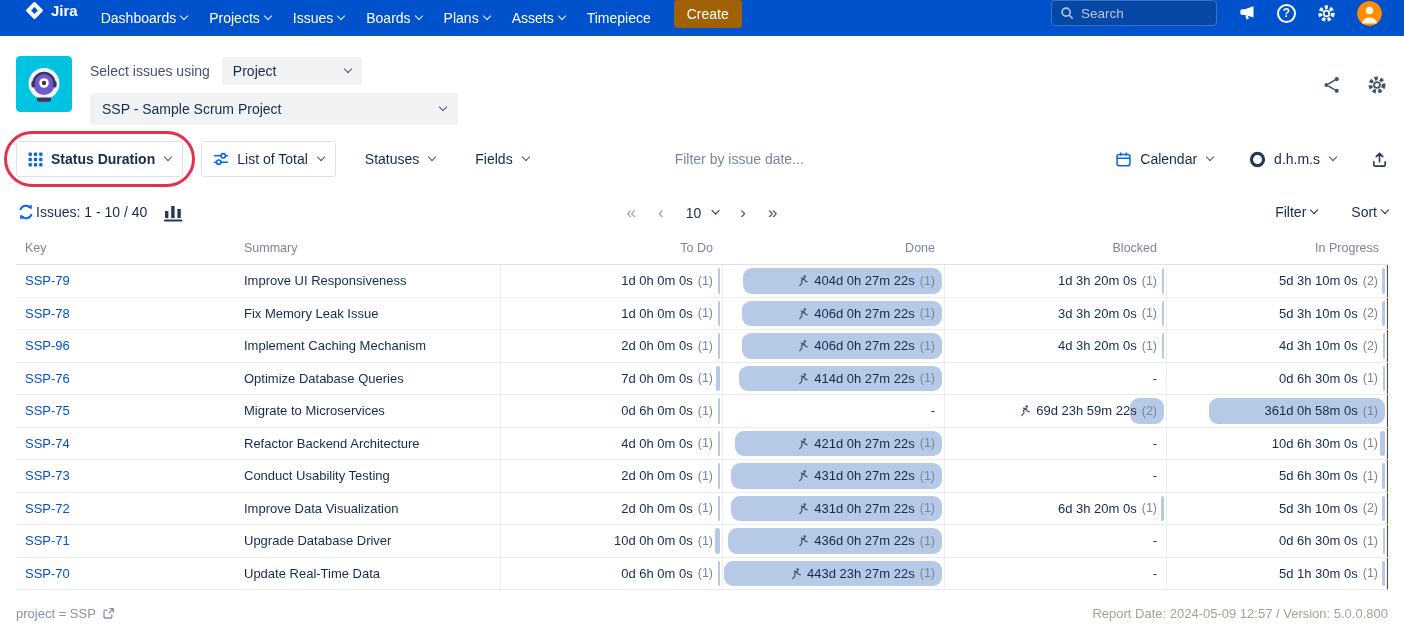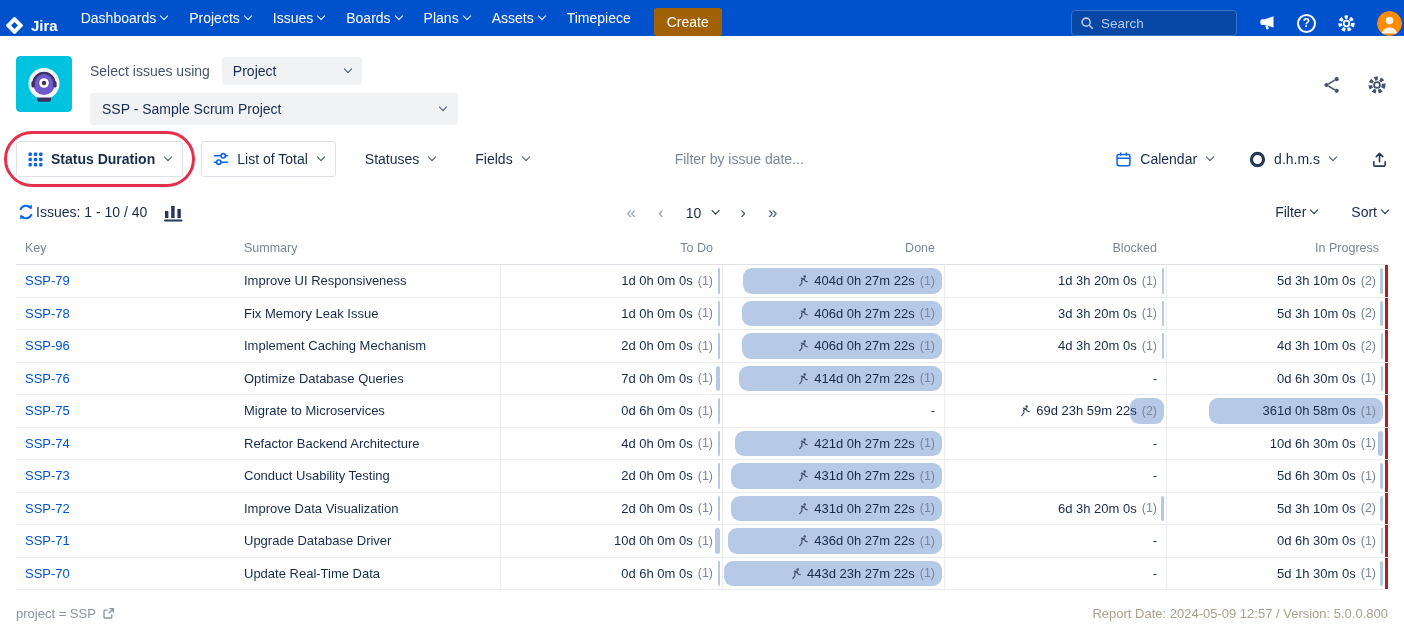--- a/index.html
+++ b/index.html
@@ -8,27 +8,27 @@
     width:1404px; height:624px; overflow:hidden;
     font-family:"Liberation Sans","DejaVu Sans",sans-serif;
     background:#fff; color:#172B4D;
   }
   .chev {
     display:inline-block; width:6px; height:6px;
     border-style:solid; border-color:currentColor; border-width:0 1.6px 1.6px 0;
     transform:rotate(45deg); margin-left:5px; position:relative; top:-2px;
   }
   
-  .topnav { height:36px; background:#0052CC; display:flex; align-items:flex-end; padding:0 2px; color:#fff; }
+  .topnav { height:36px; background:#0052CC; display:flex; align-items:flex-start; padding:0 22px; color:#fff; }
   .logo { display:flex; align-items:center; gap:6px; padding:0 12px 0 2px; font-size:15px; font-weight:700; cursor:pointer; }
   .nav-items { display:flex; align-items:center; }
   .nav-item { display:flex; align-items:center; padding:0 11px; height:36px; font-size:14px; cursor:pointer; white-space:nowrap; }
   .nav-item .chev { opacity:.95; }
   .create-btn { background:#a16207; color:#fff; border:none; border-radius:3px; font-size:14px; font-family:inherit; padding:6px 13px; margin-left:12px; cursor:pointer; }
-  .topnav-right { margin-left:auto; display:flex; align-items:center; gap:20px;margin-top:40px; }
+  .topnav-right { margin-left:auto; display:flex; align-items:center; gap:20px; }
   .search-box { display:flex; align-items:center; gap:7px; width:166px; height:26px; background:#0747A6; border:1px solid #3B72C8; border-radius:4px; padding:0 8px; cursor:text; }
   .search-ph { color:#B7C9E8; font-size:13.5px; }
   .help-icon { width:19px; height:19px; border:2px solid #fff; border-radius:50%; display:flex; align-items:center; justify-content:center; font-size:12px; font-weight:700; cursor:pointer; }
   .icon-btn { display:flex; align-items:center; cursor:pointer; }
   .avatar { width:25px; height:25px; border-radius:50%; overflow:hidden; cursor:pointer; }
   
   .content { padding:0 16px; }
   .header-row { display:flex; align-items:flex-start; margin-top:20px; }
   .app-logo { width:56px; height:56px; flex:0 0 auto; border-radius:4px; overflow:hidden; }
   .header-controls { margin-left:18px; display:flex; flex-direction:column; gap:7px; }
@@ -65,21 +65,21 @@
   
   .table { margin-top:14px; }
   .thead, .trow { display:grid; grid-template-columns:219px 265px 1fr 1fr 1fr 1fr; }
   .thead { padding-bottom:9px; border-bottom:1px solid #DFE1E6; }
   .th { font-size:12.5px; color:#7A869A; padding:0 9px; cursor:pointer; }
   .th.num { text-align:right; }
   .trow { height:32.5px; border-bottom:1px solid #EBECF0; }
   .td { display:flex; align-items:center; font-size:13px; padding:0 9px; color:#172B4D; }
   .td-key a { color:#0052CC; text-decoration:none; }
   .td.num { justify-content:flex-end; position:relative; border-left:1px solid #EBECF0; padding:0; }
-  .td.num:last-child { border-right:3px solid #b91c1c; }
+  .td.num:last-child { border-right:1px solid #b91c1c; }
   .bar { position:absolute; right:2px; top:3px; bottom:3px; background:#B6C9E7; border-radius:9px; z-index:0; min-width:2px; }
   .cell-content { position:relative; z-index:1; display:flex; align-items:center; padding-right:9px; }
   .dur { white-space:nowrap; }
   .count { color:#7A869A; margin-left:5px; font-size:12.5px; }
   .runner { margin-right:5px; color:#44546F; display:inline-flex; flex:0 0 auto; }
   
   .footer { display:flex; align-items:center; justify-content:space-between; margin-top:16px; }
   .footer-left { display:flex; align-items:center; gap:6px; color:#8993A4; font-size:13px; cursor:pointer; }
   .footer-right { color:#A9A08F; font-size:13px; }
 </style>

